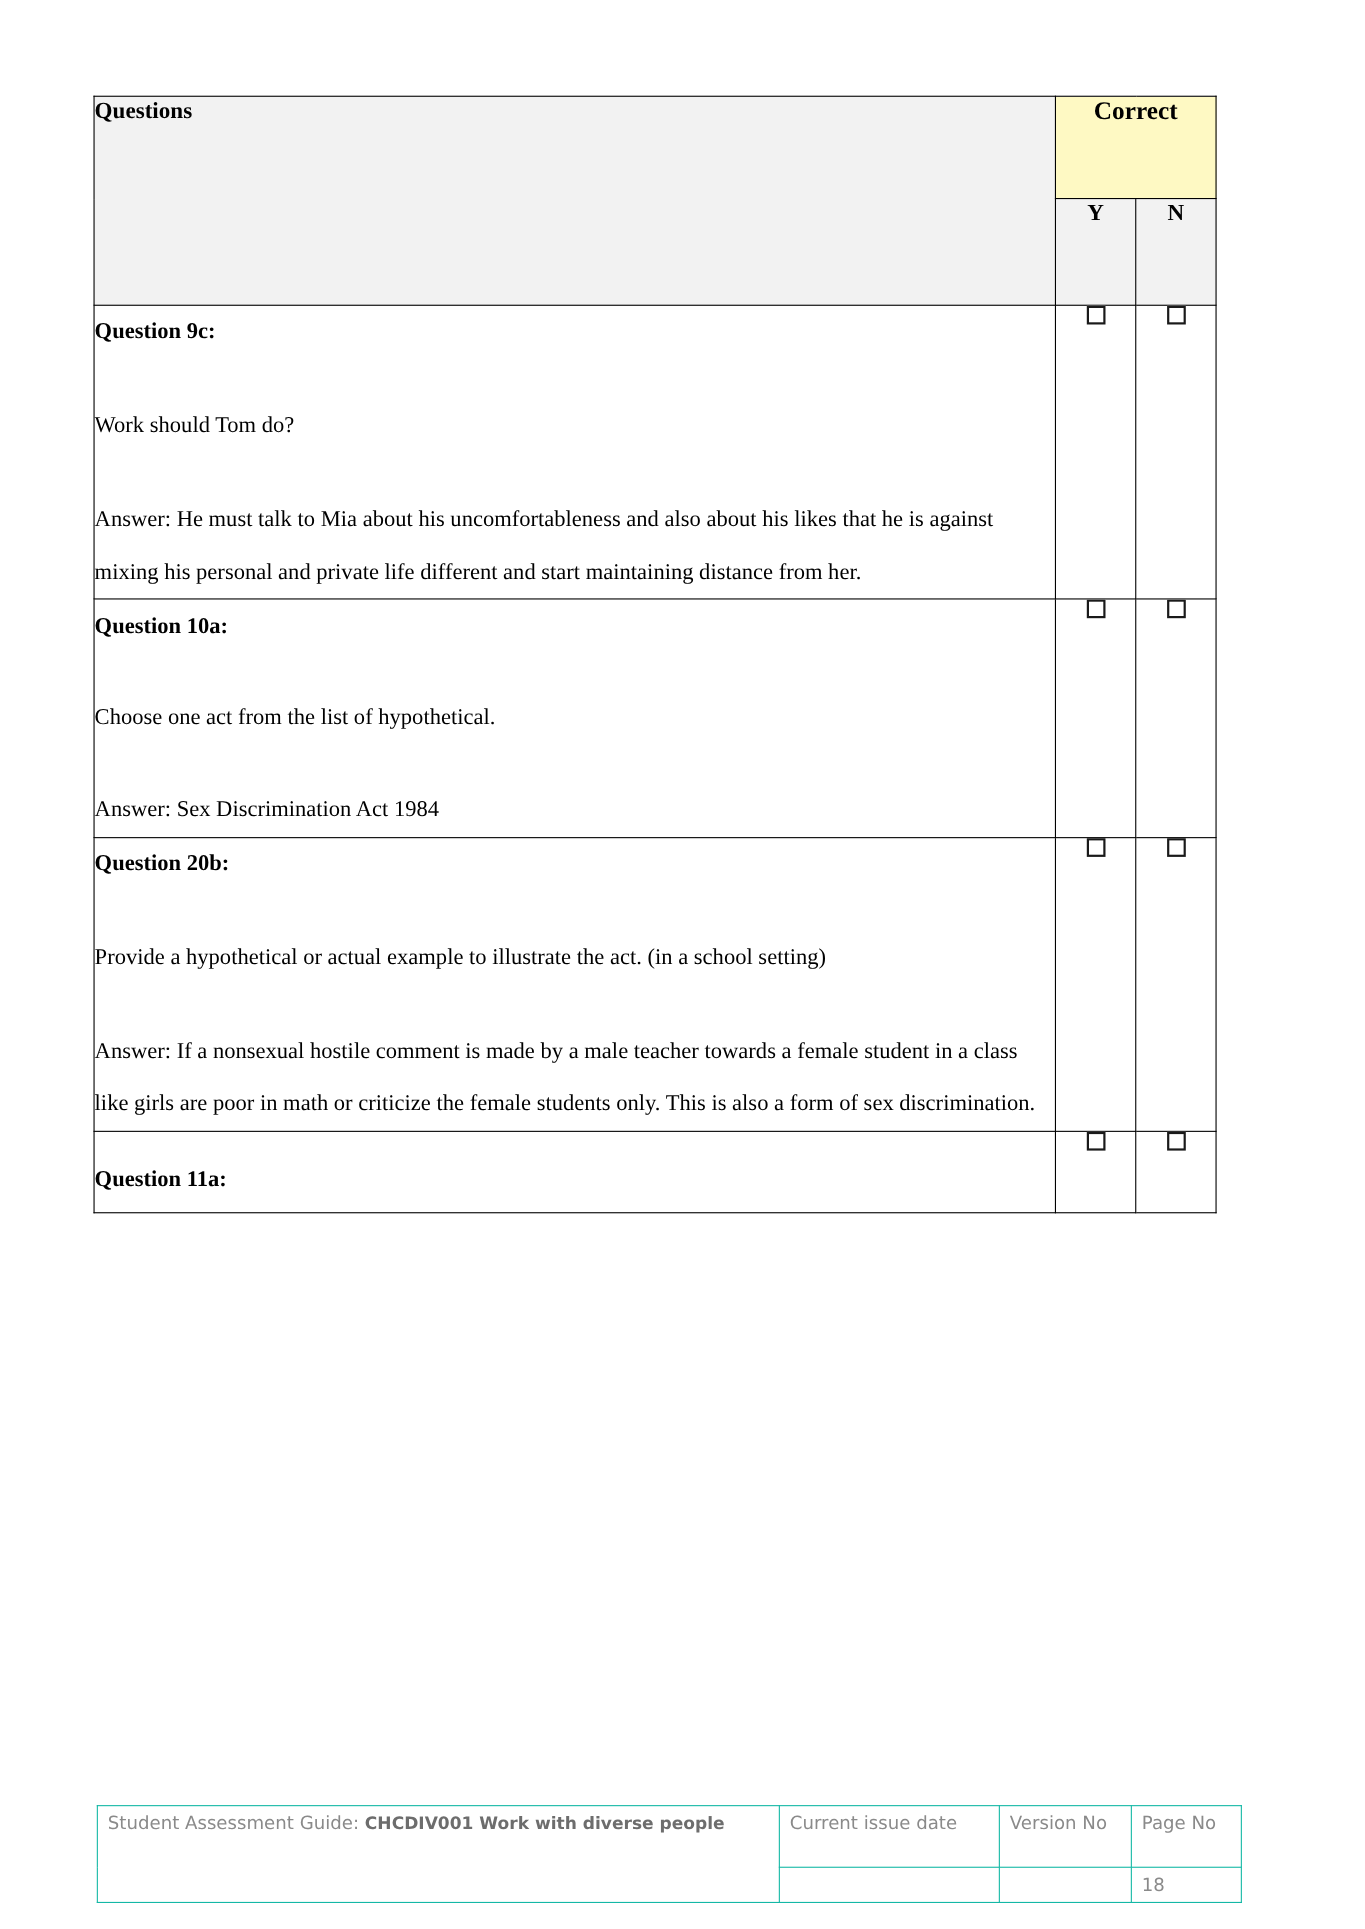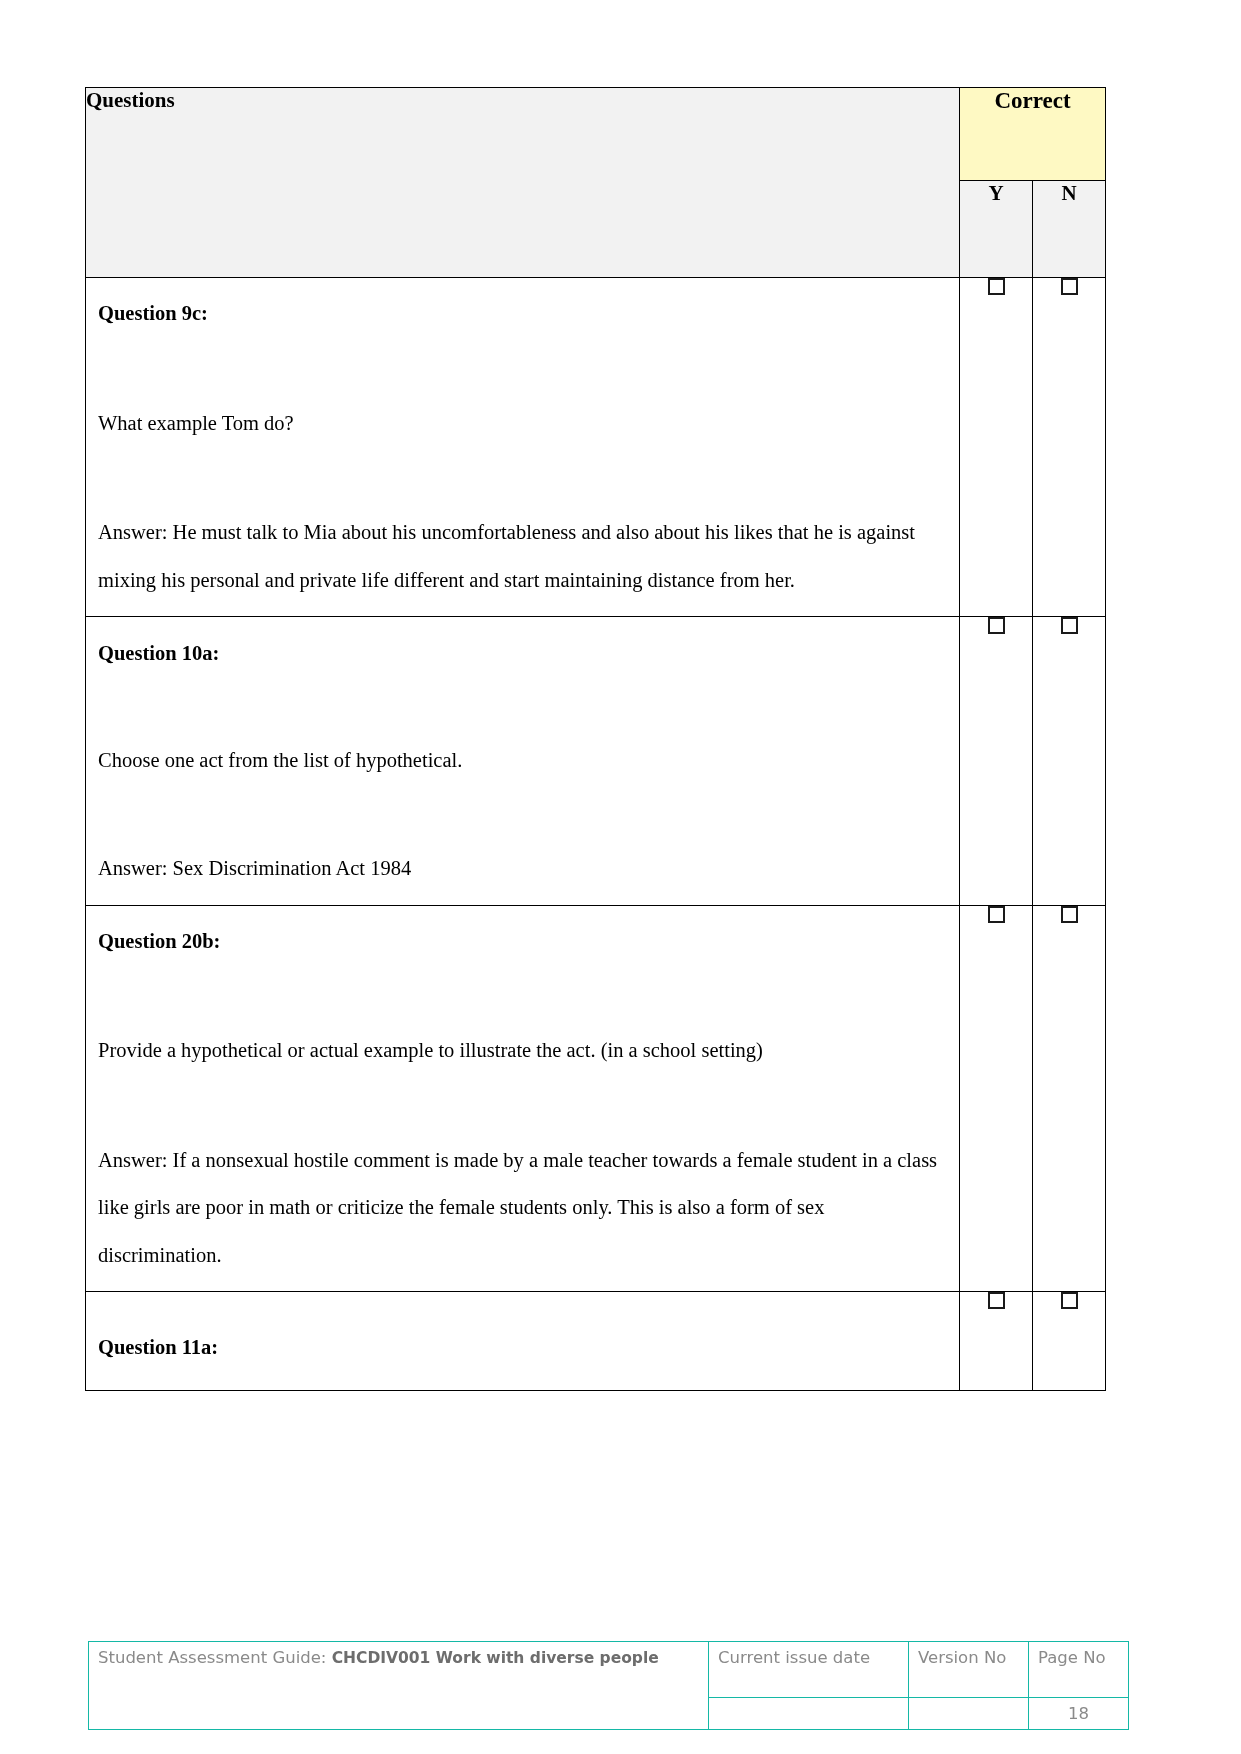--- a/index.html
+++ b/index.html
@@ -74,21 +74,21 @@
   .qcell {
     padding: 16px 24px 16px 13px;
     font-size: 20.5px;
     line-height: 2.32;
     color: #000000;
   }
   .qcell .qlabel {
     font-weight: bold;
   }
   .qcell p {
-    margin: 12px;
+    margin: 0;
   }
   .qcell .lead {
     font-weight: normal;
   }
 
   .chk-cell {
     text-align: center;
     vertical-align: middle;
   }
   .checkbox {
@@ -132,21 +132,21 @@
   .f-col4 { width: 100px; }
 
   .f-strong {
     font-weight: bold;
     color: #6d6d6d;
     font-size: 15.5px;
   }
   .f-r1 { height: 56px; }
   .f-r2 { height: 30px; }
   .f-pageno {
-    text-align: center;
+    text-align: left;
     color: #8a8a8a;
     margin-left: 36px;
   }
 </style>
 </head>
 <body>
 
 <div class="page">
 
   <table class="qtable">
@@ -164,21 +164,21 @@
 
       <tr>
         <td class="hdr hdr-yn">Y</td>
         <td class="hdr hdr-yn">N</td>
       </tr>
 
       <tr>
         <td class="qcell">
           <p class="qlabel">Question 9c:</p>
           <p style="height:38px"></p>
-          <p>What example Tom do?</p>
+          <p>Work should Tom do?</p>
           <p style="height:38px"></p>
           <p><span class="lead">Answer:</span><span> He must talk to Mia about his uncomfortableness and also about his likes that he is against mixing his personal and private life different and start maintaining distance from her.</span></p>
         </td>
         <td class="chk-cell">
           <span class="checkbox"></span>
         </td>
         <td class="chk-cell">
           <span class="checkbox"></span>
         </td>
       </tr>

